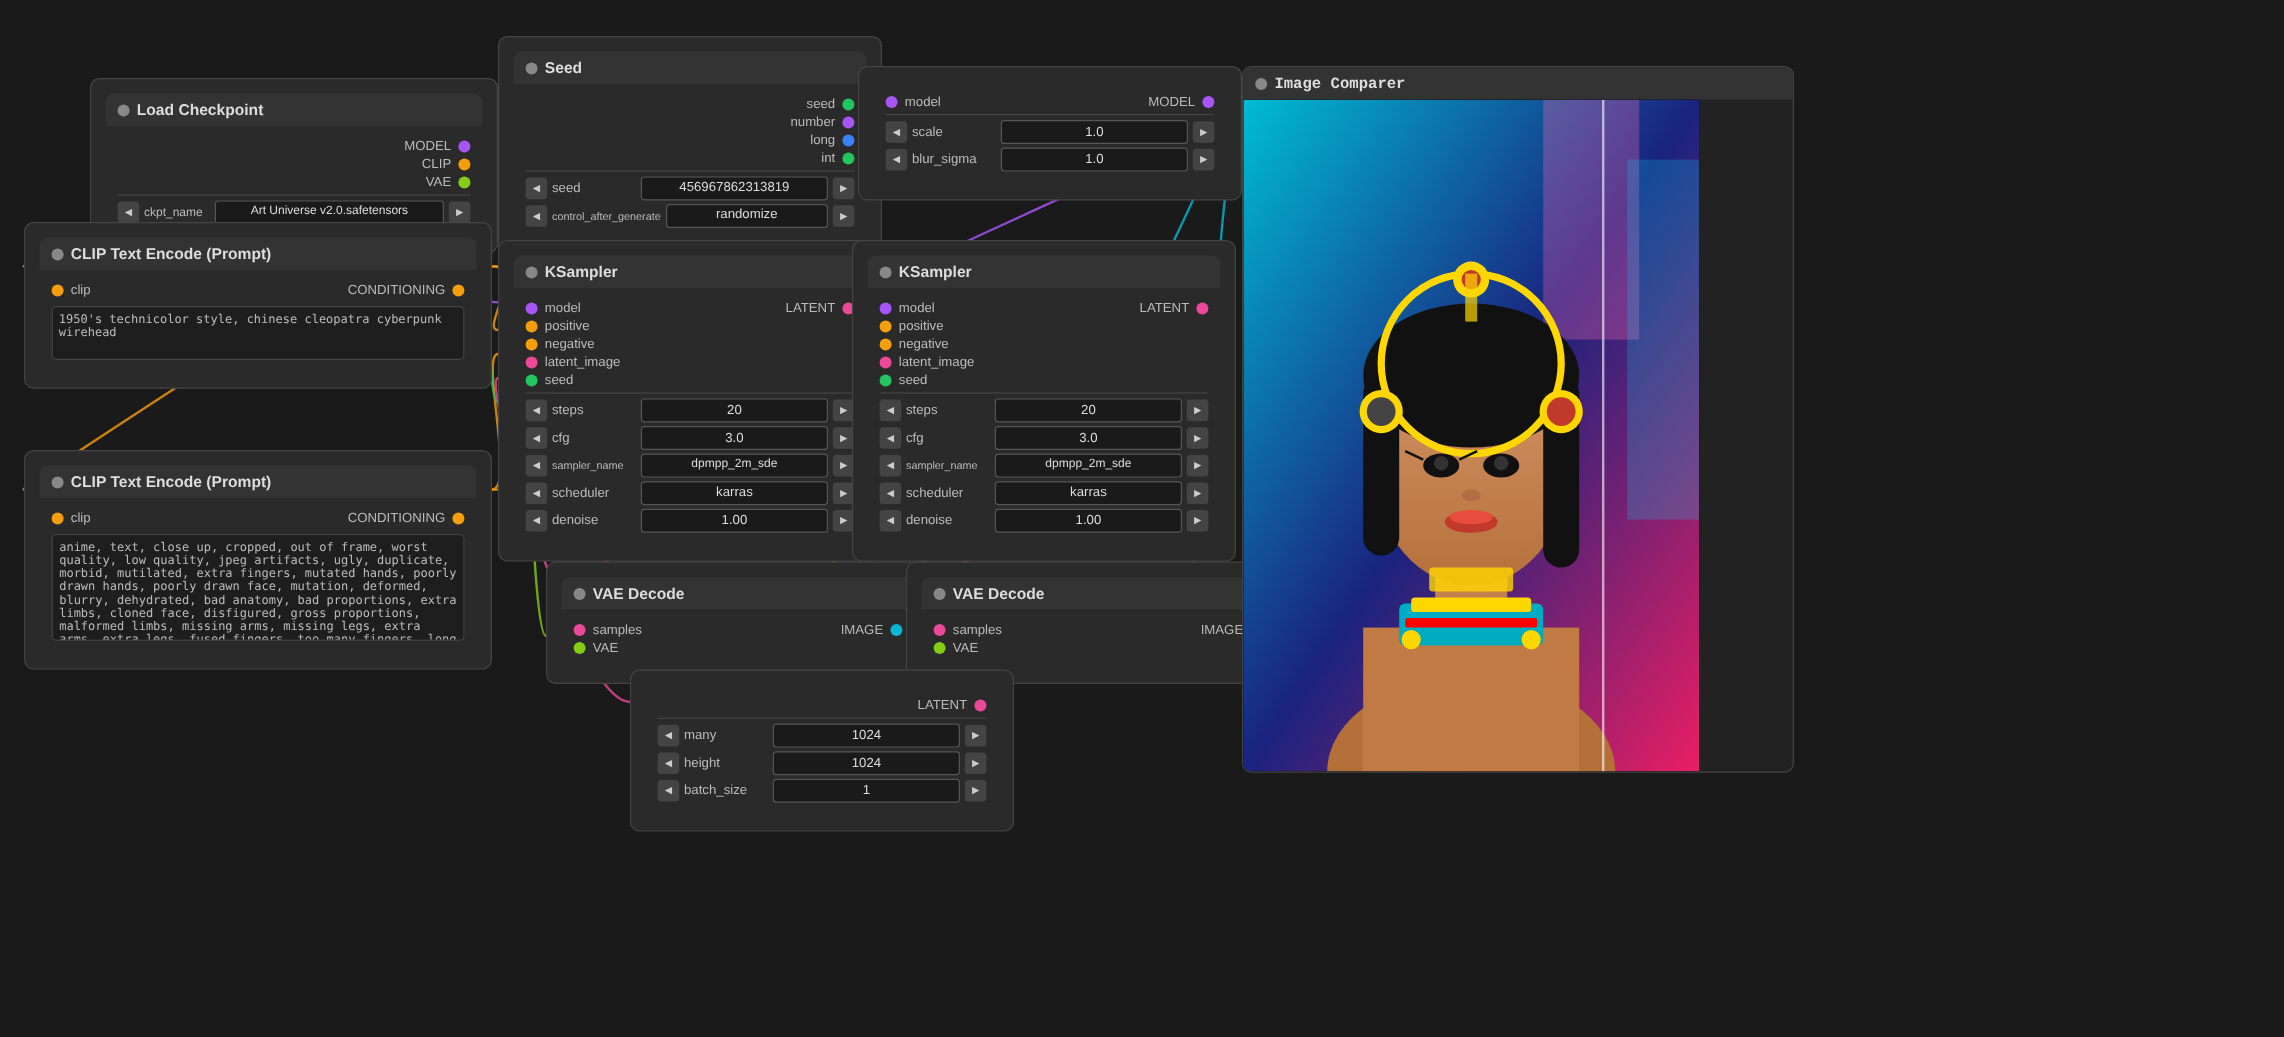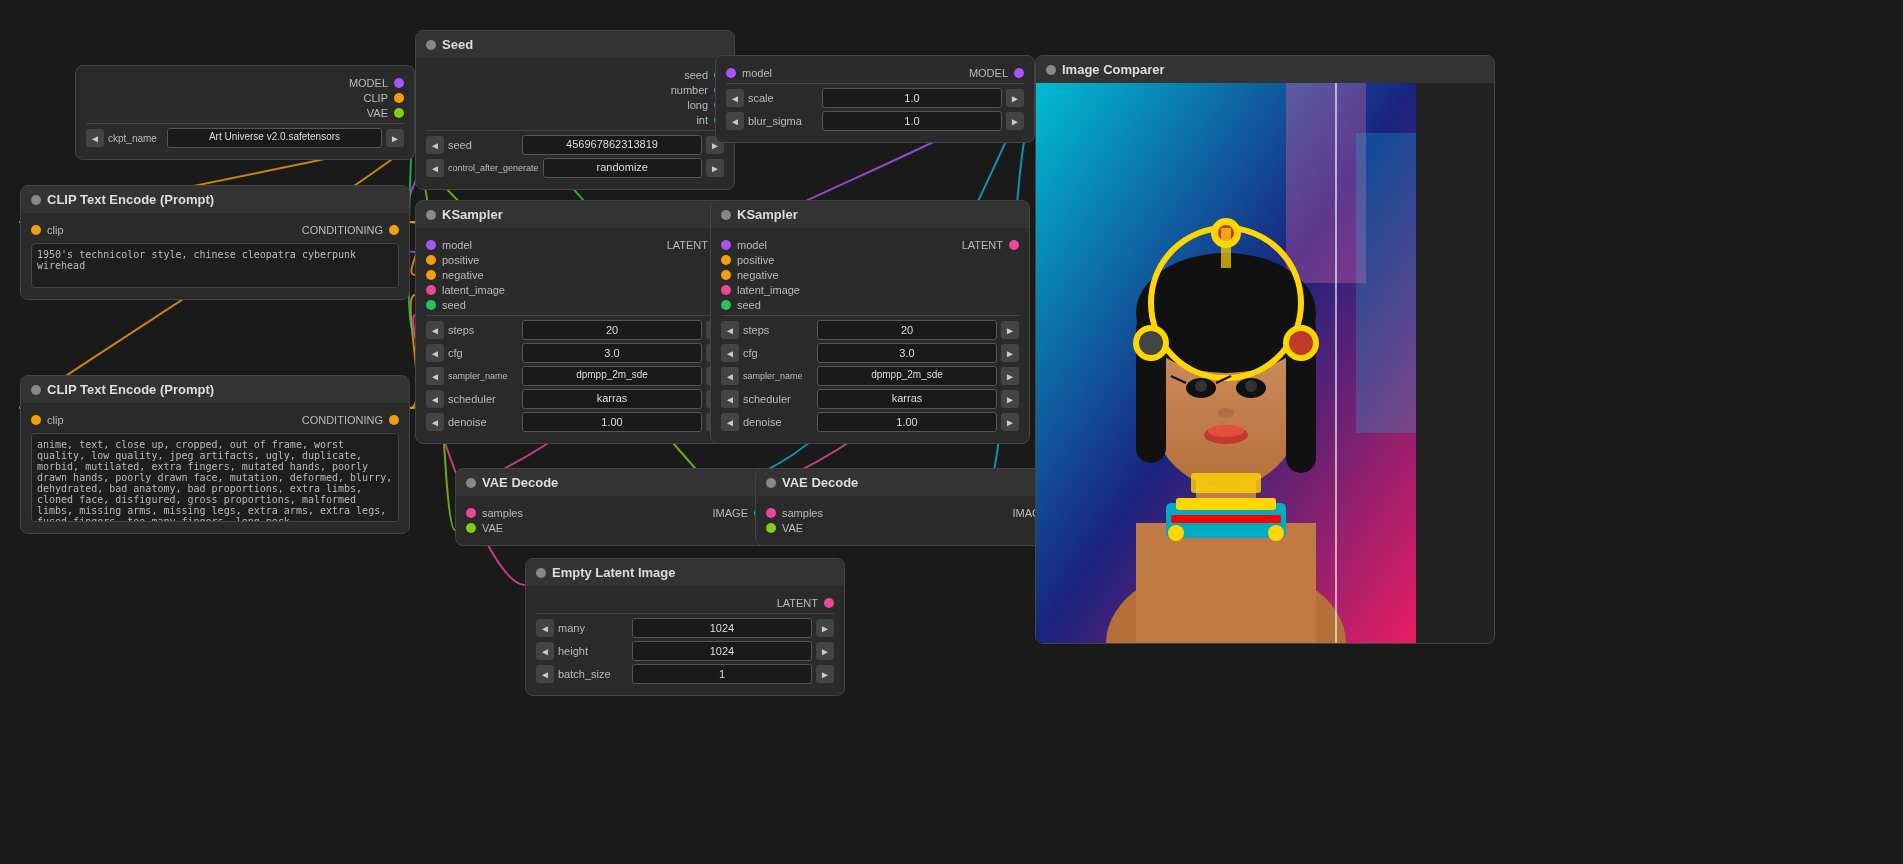--- a/index.html
+++ b/index.html
@@ -17,21 +17,21 @@
       position: absolute;
       top: 0; left: 0;
       width: 1903px;
       height: 864px;
     }
     .node {
       position: absolute;
       background: #2a2a2a;
       border: 1px solid #444;
       border-radius: 8px;
-      padding: 0;
+      padding: 12px;
       min-width: 320px;
     }
     .node-header {
       background: #333;
       border-radius: 7px 7px 0 0;
       padding: 6px 10px;
       display: flex;
       align-items: center;
       gap: 6px;
       font-size: 13px;
@@ -234,20 +234,24 @@
     <path d="M 975 222 C 1000 400 760 490 755 490" stroke="#ec4899" stroke-width="2" fill="none" opacity="0.8"></path>
 
     <path d="M 525 585 C 480 585 400 315 415 315" stroke="#ec4899" stroke-width="2" fill="none" opacity="0.8"></path>
 
     <path d="M 685 490 C 900 490 1010 92 1035 92" stroke="#06b6d4" stroke-width="2" fill="none" opacity="0.8"></path>
 
     <path d="M 985 490 C 1010 490 1010 112 1035 112" stroke="#06b6d4" stroke-width="2" fill="none" opacity="0.8"></path>
   </svg>
 
   <div class="node" style="left: 75px; top: 65px; width: 340px;">
+    <div class="node-header">
+      <div class="node-dot" style="background:#888"></div>
+      <span>Load Checkpoint</span>
+    </div>
     <div class="node-body">
       <div class="port-row">
         <span></span>
         <div class="port-right">
           <span class="port-label">MODEL</span>
           <div class="port-dot port-dot-right" style="background:#a855f7"></div>
         </div>
       </div>
       <div class="port-row">
         <span></span>
@@ -583,24 +587,20 @@
       <div class="port-row">
         <div class="port-left">
           <div class="port-dot port-dot-left" style="background:#84cc16"></div>
           <span class="port-label">VAE</span>
         </div>
       </div>
     </div>
   </div>
 
   <div class="node" style="left: 525px; top: 558px; width: 265px;">
-    <div class="node-header">
-      <div class="node-dot" style="background:#888"></div>
-      <span>Empty Latent Image</span>
-    </div>
     <div class="node-body">
       <div class="port-row">
         <span></span>
         <div class="port-right">
           <span class="port-label">LATENT</span>
           <div class="port-dot port-dot-right" style="background:#ec4899"></div>
         </div>
       </div>
       <hr class="divider">
       <div class="slider-row">
@@ -617,21 +617,21 @@
       </div>
       <div class="slider-row">
         <button class="slider-btn">◄</button>
         <span class="slider-label">batch_size</span>
         <input class="slider-field" value="1" readonly="" style="">
         <button class="slider-btn">►</button>
       </div>
     </div>
   </div>
 
-  <div class="image-panel" style="left: 1035px; top: 55px; width: 460px;">
+  <div class="image-panel" style="left: 1035px; top: 55px; width: 460px; font-family: Liberation Mono, monospace;">
     <div class="image-panel-header">
       <div class="node-dot" style="background:#888"></div>
       <span>Image Comparer</span>
     </div>
     <div class="image-panel-body">
 
       <div style="width:380px;height:560px;overflow:hidden;background:#111;position:relative;">
         <svg width="380" height="560">
 
           <defs>

